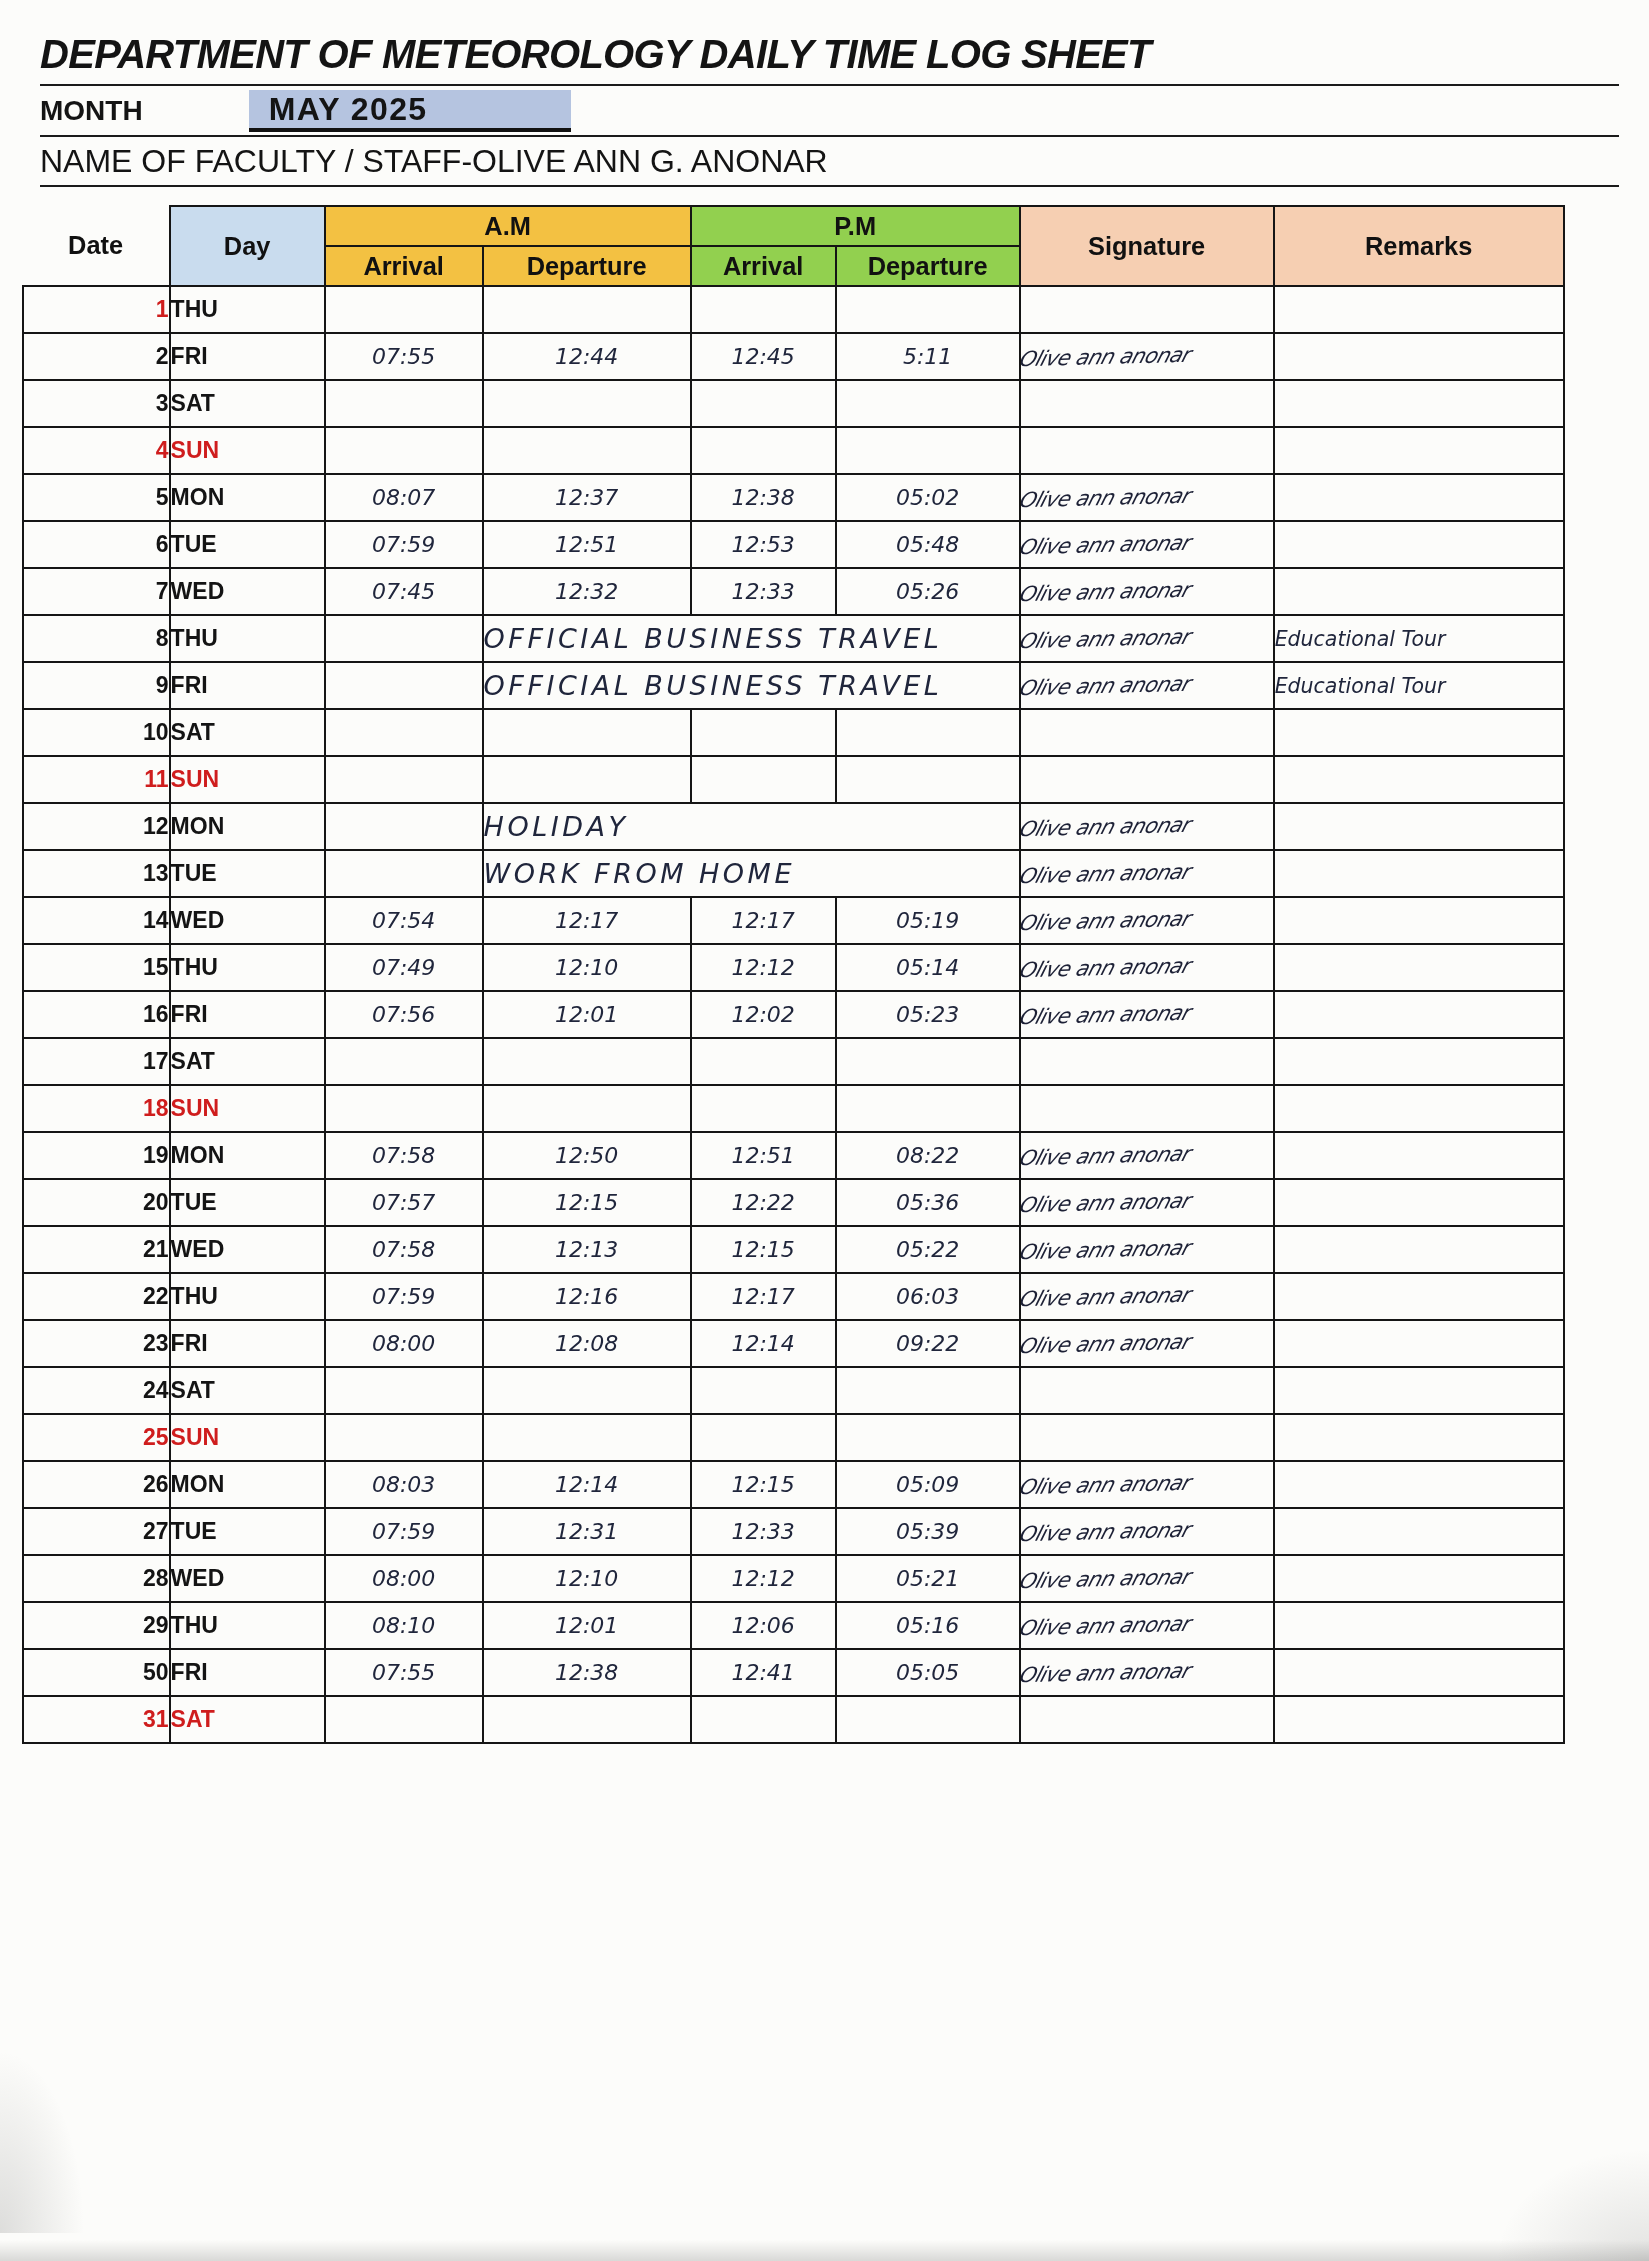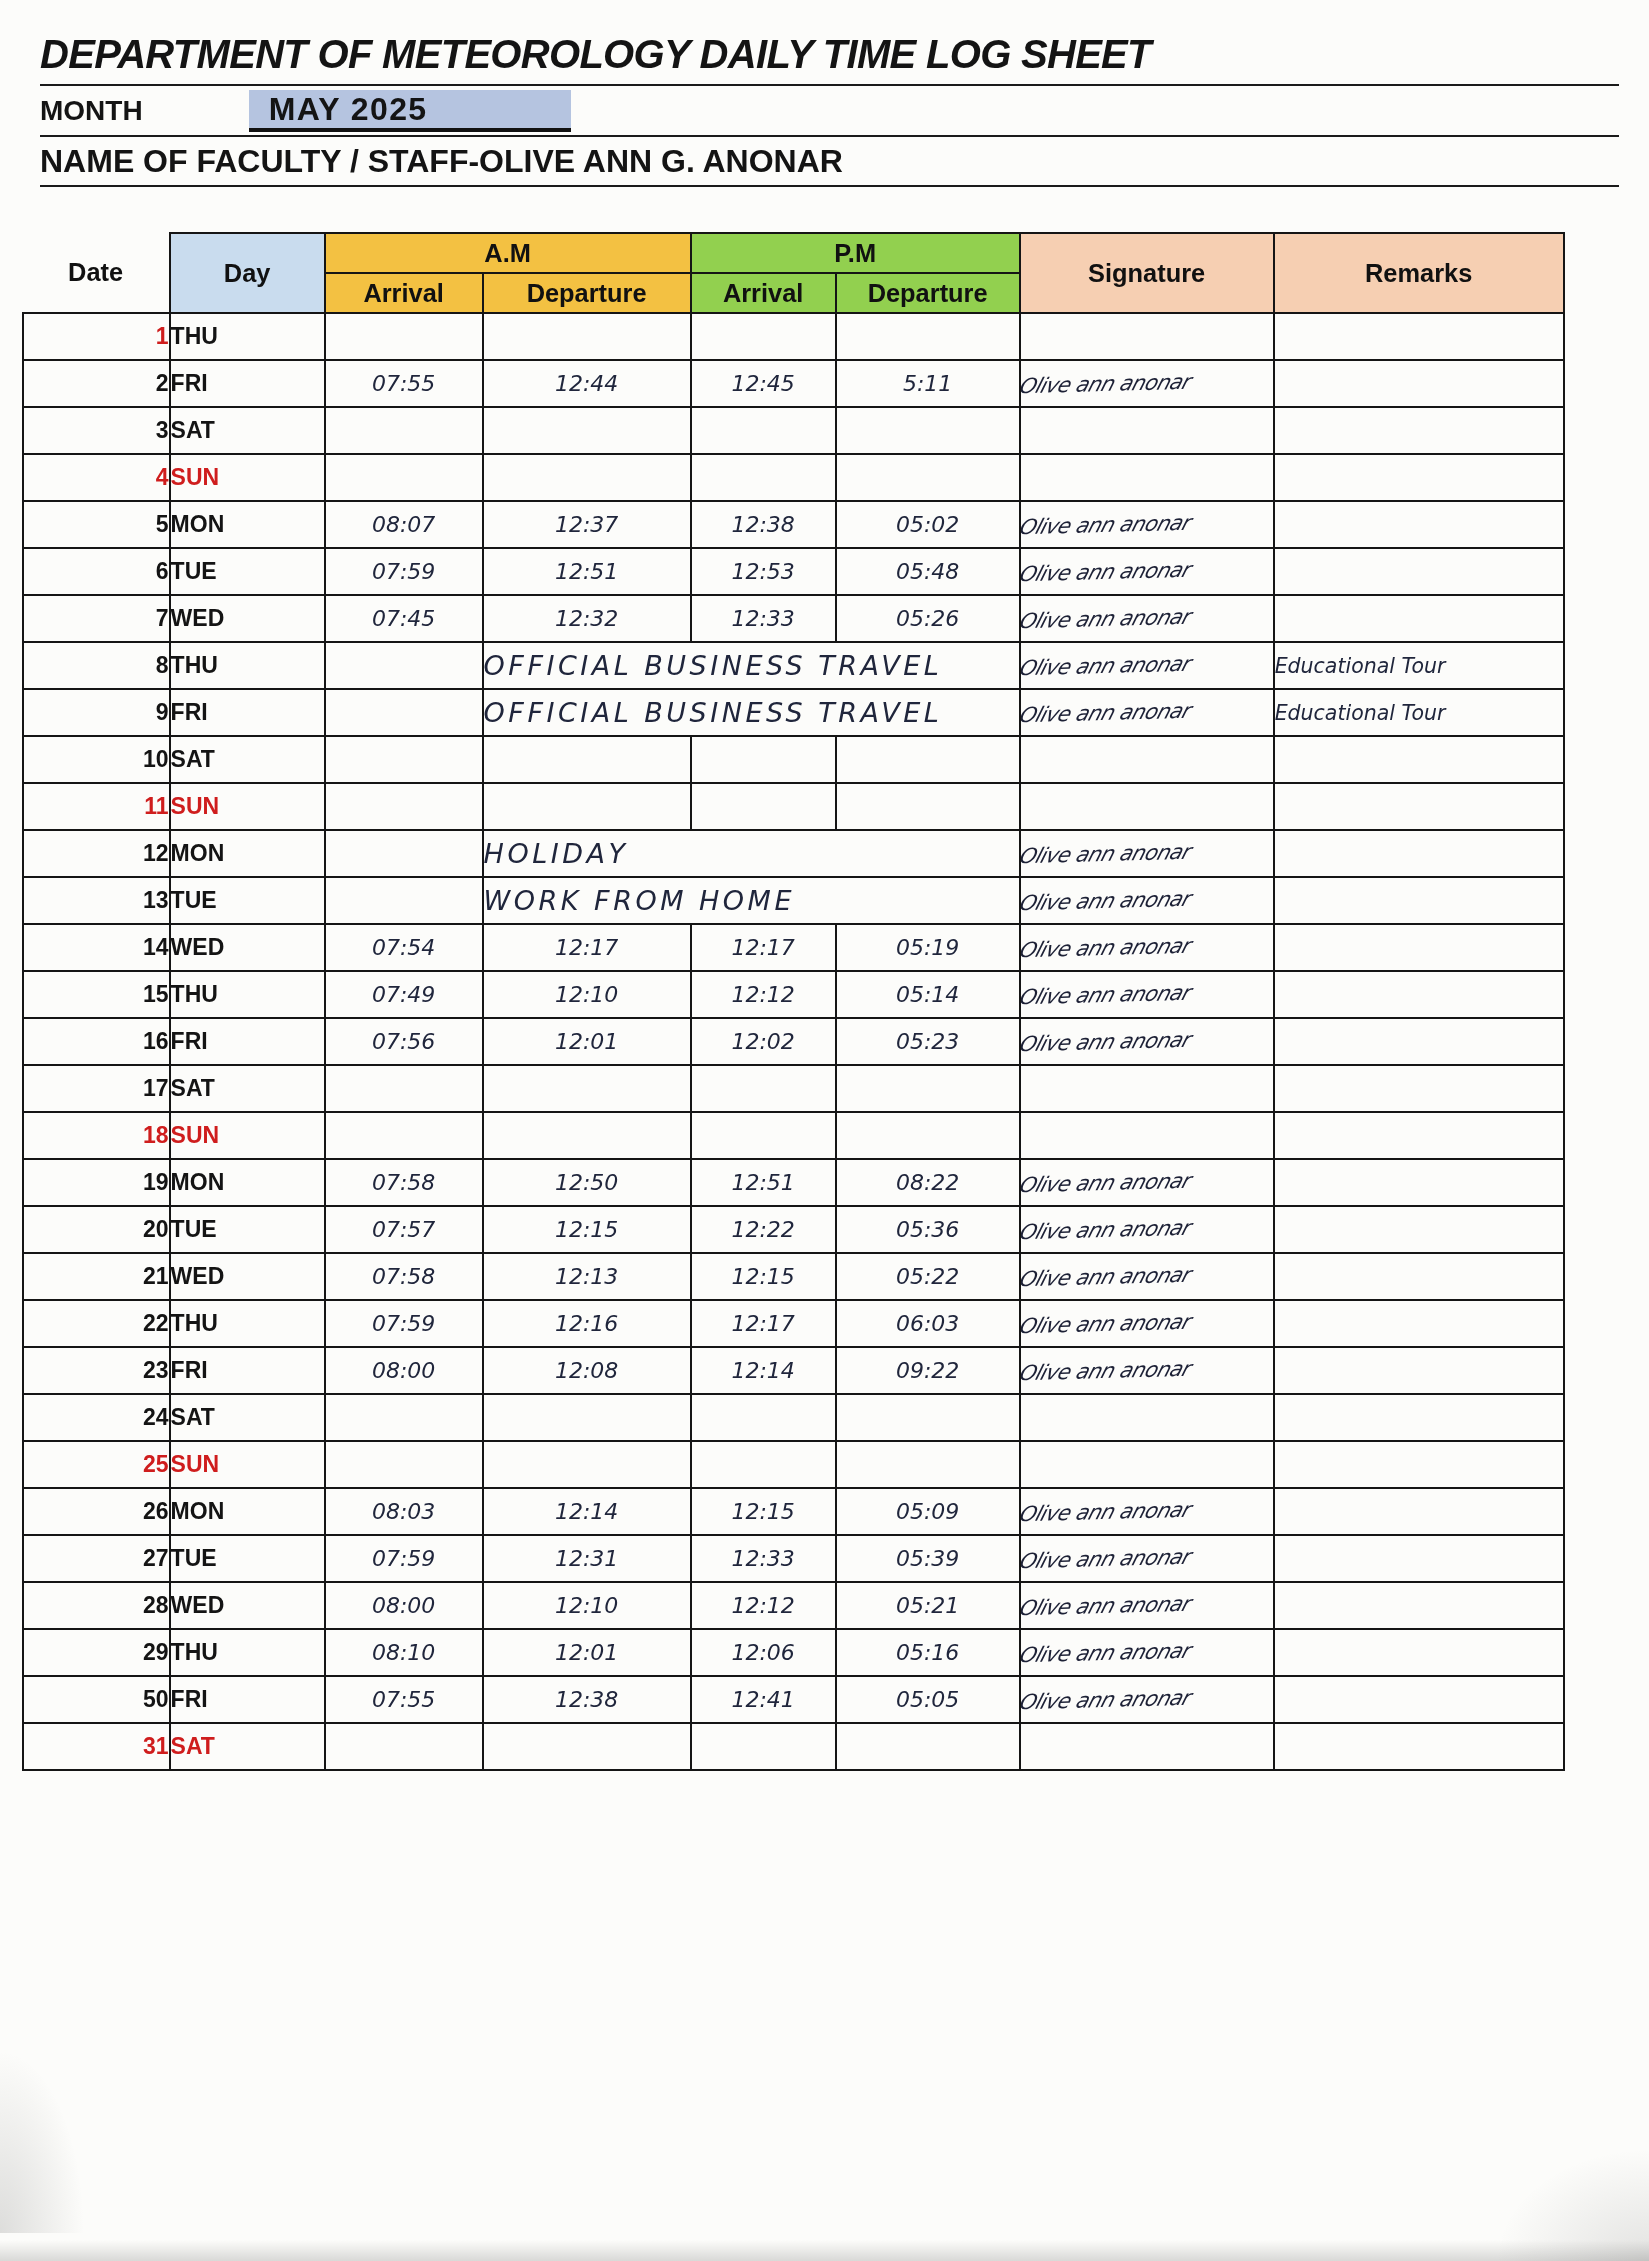--- a/index.html
+++ b/index.html
@@ -30,25 +30,25 @@
     min-width:282px;
     background:#b5c4e0;
     border-bottom:4.2px solid #111;
     font-size:32px; font-weight:bold;
     padding:1.4px 20px 0 20px;
     letter-spacing:1.4px;
   }
 
   .name-row {
     display:flex; align-items:center; height:48px;
-    font-size:32px; font-weight:bold;
+    font-size:32px; font-weight:normal;
   }
 
   table.log {
-    margin-top:45px; margin-left:-18.4px;
+    margin-top:18px; margin-left:-18.4px;
     border-collapse:collapse; table-layout:fixed;
     width:1541px;
   }
   table.log th, table.log td {
     border:2.1px solid #151515;
     padding:0; overflow:hidden; white-space:nowrap;
   }
   table.log th {
     font-size:25.4px; font-weight:bold; text-align:center; color:#111;
   }

